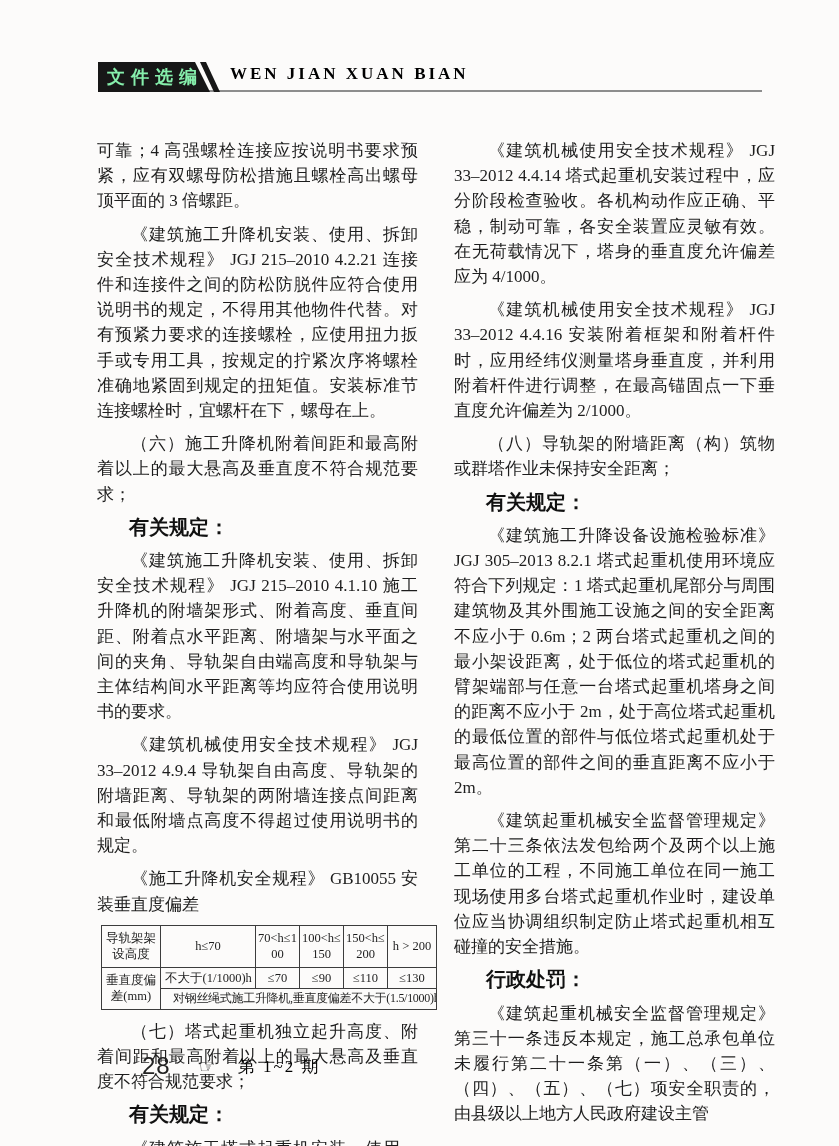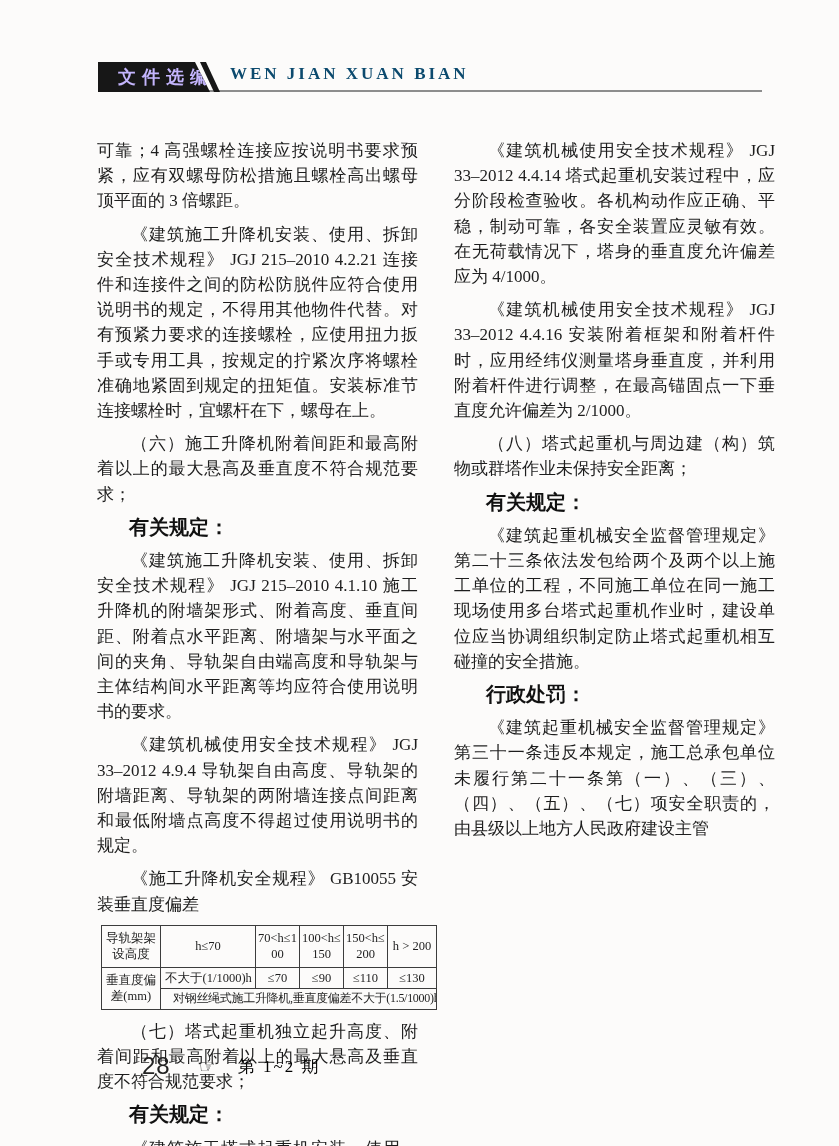--- a/index.html
+++ b/index.html
@@ -3,26 +3,26 @@
 <meta charset="utf-8">
 <style>
   html,body{margin:0;padding:0;}
   body{background:#e8e8e8;font-family:"Liberation Serif","DejaVu Serif",serif;}
   .page{position:relative;width:839px;height:1146px;background:#fcfbfa;margin:0 auto;overflow:hidden;color:#1d1d1d;}
 
   
   .banner{position:absolute;left:98px;top:62px;width:112px;height:30px;background:#171717;
           clip-path:polygon(0 0,calc(100% - 15px) 0,100% 100%,0 100%);
           display:flex;align-items:center;justify-content:flex-start;z-index:2;}
-  .banner span{color:#c4b5fd;font-family:"Liberation Sans","DejaVu Sans",sans-serif;
-          font-weight:bold;font-size:18px;letter-spacing:6px;padding-left:20px;white-space:nowrap;}
+  .banner span{color:#86efac;font-family:"Liberation Sans","DejaVu Sans",sans-serif;
+          font-weight:bold;font-size:18px;letter-spacing:6px;padding-left:9px;white-space:nowrap;}
   .banner-stripe{position:absolute;left:200px;top:62px;width:6px;height:30px;background:#171717;
           transform:skewX(25deg);transform-origin:0 0;z-index:2;}
   .banner-subtitle{position:absolute;left:230px;top:64px;font-family:"Liberation Serif","DejaVu Serif",serif;
-          font-weight:bold;font-size:17px;color:#0c4a6e;letter-spacing:3px;white-space:nowrap;}
+          font-weight:bold;font-size:17px;color:#000000;letter-spacing:3px;white-space:nowrap;}
   .header-rule{position:absolute;left:98px;top:90px;width:664px;height:2px;background:#8d8d8d;z-index:1;}
 
   
   .col{position:absolute;top:130px;width:337px;font-size:17px;line-height:25.2px;
        text-align:justify;text-justify:inter-ideograph;color:#1d1d1d;}
   .col-left{left:89px;}
   .col-right{left:446px;}
   .para{margin:8px;text-indent:2em;}
   .para.noindent{text-indent:0;}
   .head{margin:0;text-indent:2em;font-family:"Liberation Sans","DejaVu Sans",sans-serif;
@@ -92,22 +92,23 @@
       </table>
 
     <p class="para">（七）塔式起重机独立起升高度、附着间距和最高附着以上的最大悬高及垂直度不符合规范要求；</p>
     <p class="head">有关规定：</p>
     <p class="para">《建筑施工塔式起重机安装、使用、拆卸安全技术规程》 JGJ 196–2010 3.4.7 塔式起重机的独立高度、悬臂高度应符合使用说明书的要求。</p>
   </div>
 
   <div class="col col-right">
     <p class="para">《建筑机械使用安全技术规程》 JGJ 33–2012 4.4.14 塔式起重机安装过程中，应分阶段检查验收。各机构动作应正确、平稳，制动可靠，各安全装置应灵敏有效。在无荷载情况下，塔身的垂直度允许偏差应为 4/1000。</p>
     <p class="para">《建筑机械使用安全技术规程》 JGJ 33–2012 4.4.16 安装附着框架和附着杆件时，应用经纬仪测量塔身垂直度，并利用附着杆件进行调整，在最高锚固点一下垂直度允许偏差为 2/1000。</p>
-    <p class="para">（八）塔式起重机与周边建（构）筑物或群塔作业未保持安全距离；</p>
+    <p class="para">（八）导轨架的附墙距离（构）筑物或群塔作业未保持安全距离；</p>
     <p class="head">有关规定：</p>
+    <p class="para">《建筑施工升降设备设施检验标准》 JGJ 305–2013 8.2.1 塔式起重机使用环境应符合下列规定：1 塔式起重机尾部分与周围建筑物及其外围施工设施之间的安全距离不应小于 0.6m；2 两台塔式起重机之间的最小架设距离，处于低位的塔式起重机的臂架端部与任意一台塔式起重机塔身之间的距离不应小于 2m，处于高位塔式起重机的最低位置的部件与低位塔式起重机处于最高位置的部件之间的垂直距离不应小于 2m。</p>
     <p class="para">《建筑起重机械安全监督管理规定》第二十三条依法发包给两个及两个以上施工单位的工程，不同施工单位在同一施工现场使用多台塔式起重机作业时，建设单位应当协调组织制定防止塔式起重机相互碰撞的安全措施。</p>
     <p class="head">行政处罚：</p>
     <p class="para">《建筑起重机械安全监督管理规定》第三十一条违反本规定，施工总承包单位未履行第二十一条第（一）、（三）、（四）、（五）、（七）项安全职责的，由县级以上地方人民政府建设主管</p>
   </div>
 
   <div class="footer">
     <span class="page-num">28</span>
     <span class="hand-icon">☞</span>
     <span class="issue">第 1~2 期</span>
   </div>

